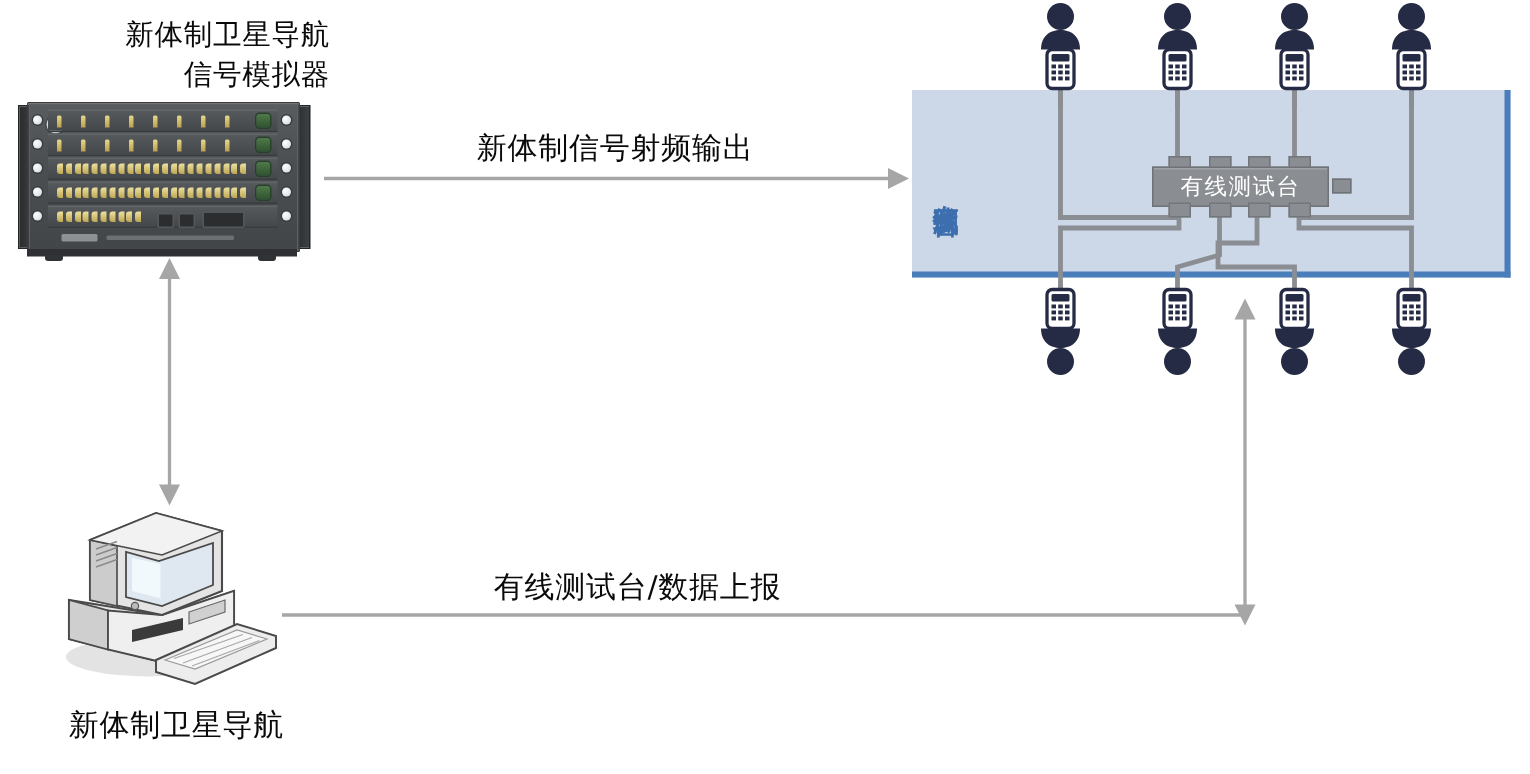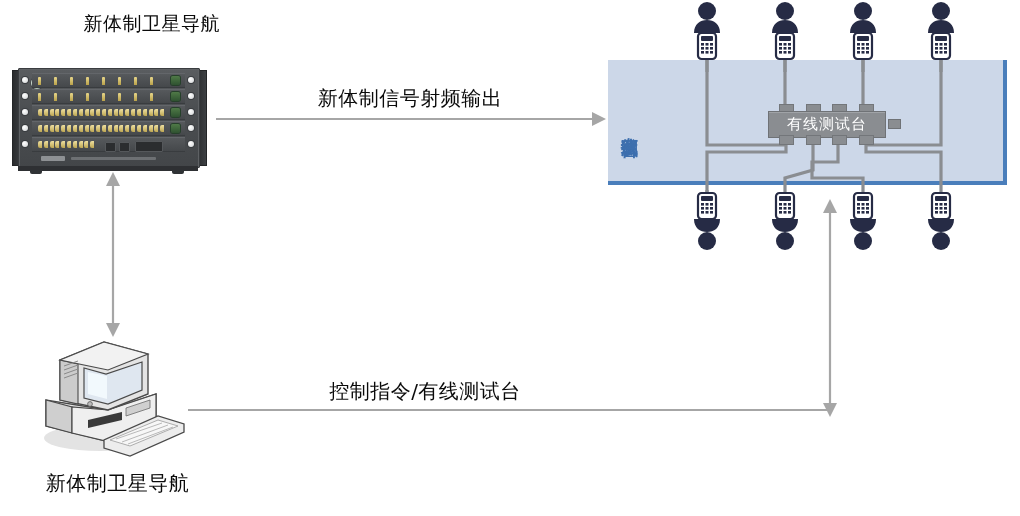--- a/index.html
+++ b/index.html
@@ -122,20 +122,21 @@
   .person{fill:#262b45;}
   .dev-out{fill:#ffffff;stroke:#262b45;stroke-width:2.2;}
   .dev-scr{fill:#262b45;}
   .dev-key{fill:#262b45;}
 </style>
 </head>
 <body>
 
 <div class="abs title-sim nosel">
   <div>新体制卫星导航</div>
+  <div>信号模拟器</div>
 </div>
 
 <div class="abs rack">
   <div class="rack-ear ear-l"></div>
   <div class="rack-ear ear-r"></div>
   <div class="rack-body">
     <div class="knob"></div>
     <div id="rack-rows">
         <div class="rack-row" style="top: 4px;">
           <div class="dot-l" style="left: -10px; top: 3px;"></div>
@@ -496,13 +497,13 @@
 <div class="abs dist-nub"></div>
 
 <div class="abs" style="left:0;top:0;">
   <div class="port abs" style="left:779px;top:135px;"></div>
   <div class="port abs" style="left:806px;top:135px;"></div>
   <div class="port abs" style="left:832px;top:135px;"></div>
   <div class="port abs" style="left:859px;top:135px;"></div>
 </div>
 
 <div class="abs label-rf nosel">新体制信号射频输出</div>
-<div class="abs label-ctrl nosel">控制指令/有线测试台</div>
+<div class="abs label-ctrl nosel">有线测试台/数据上报</div>
 
 </body></html>

